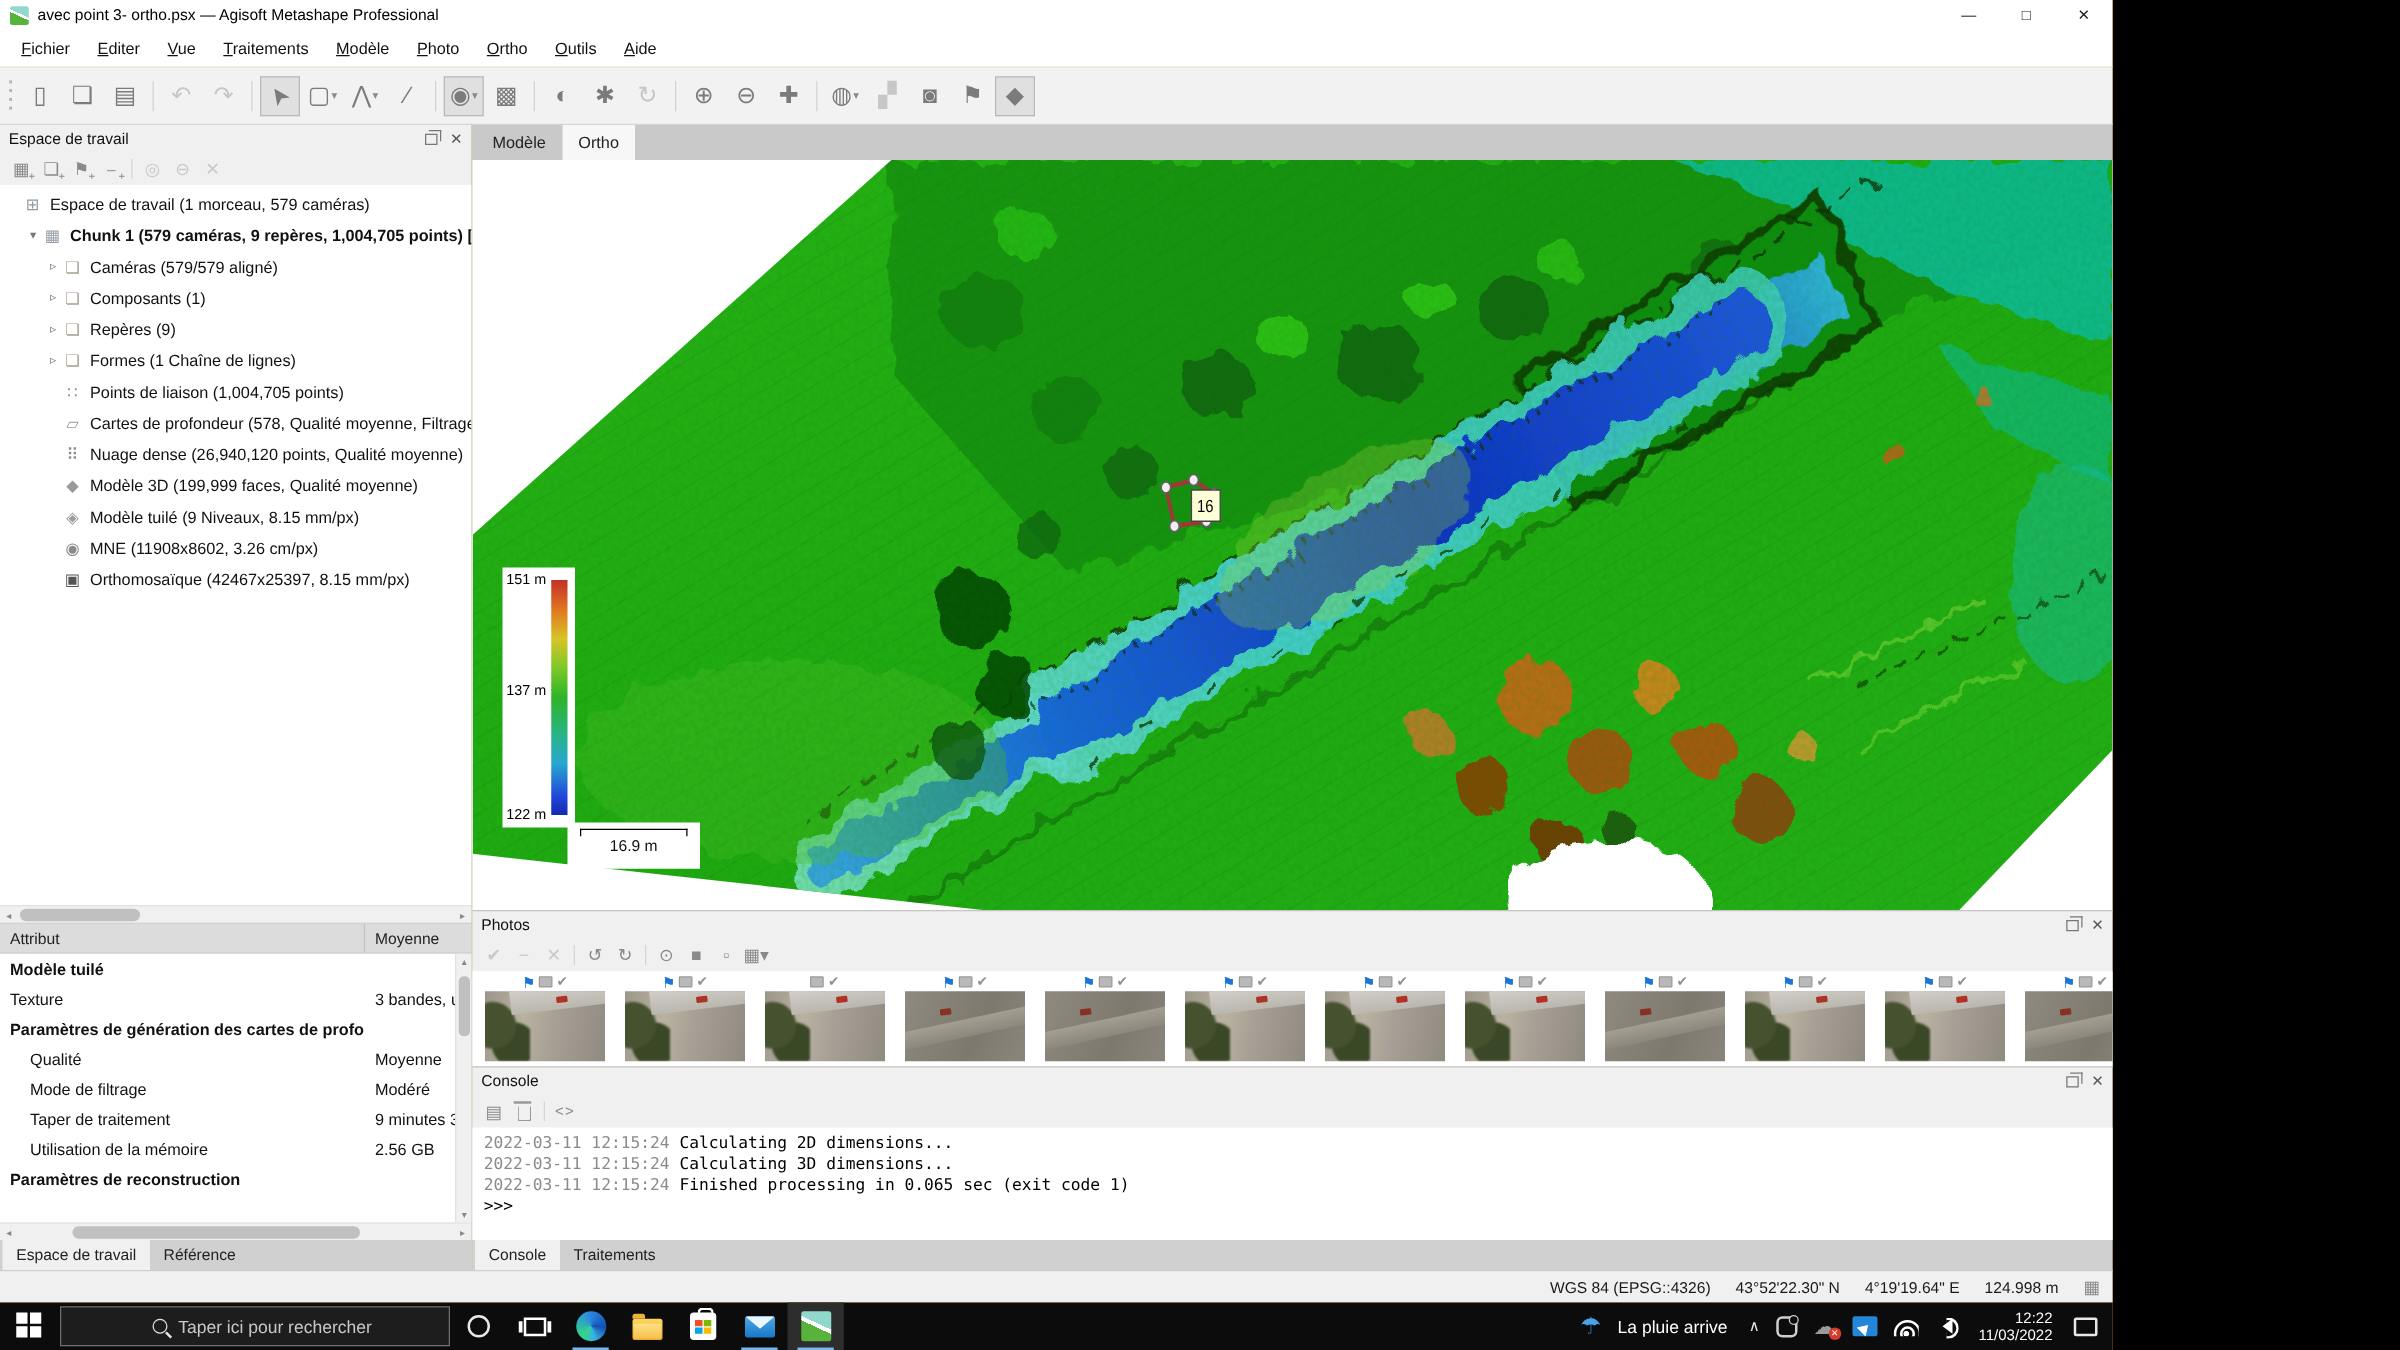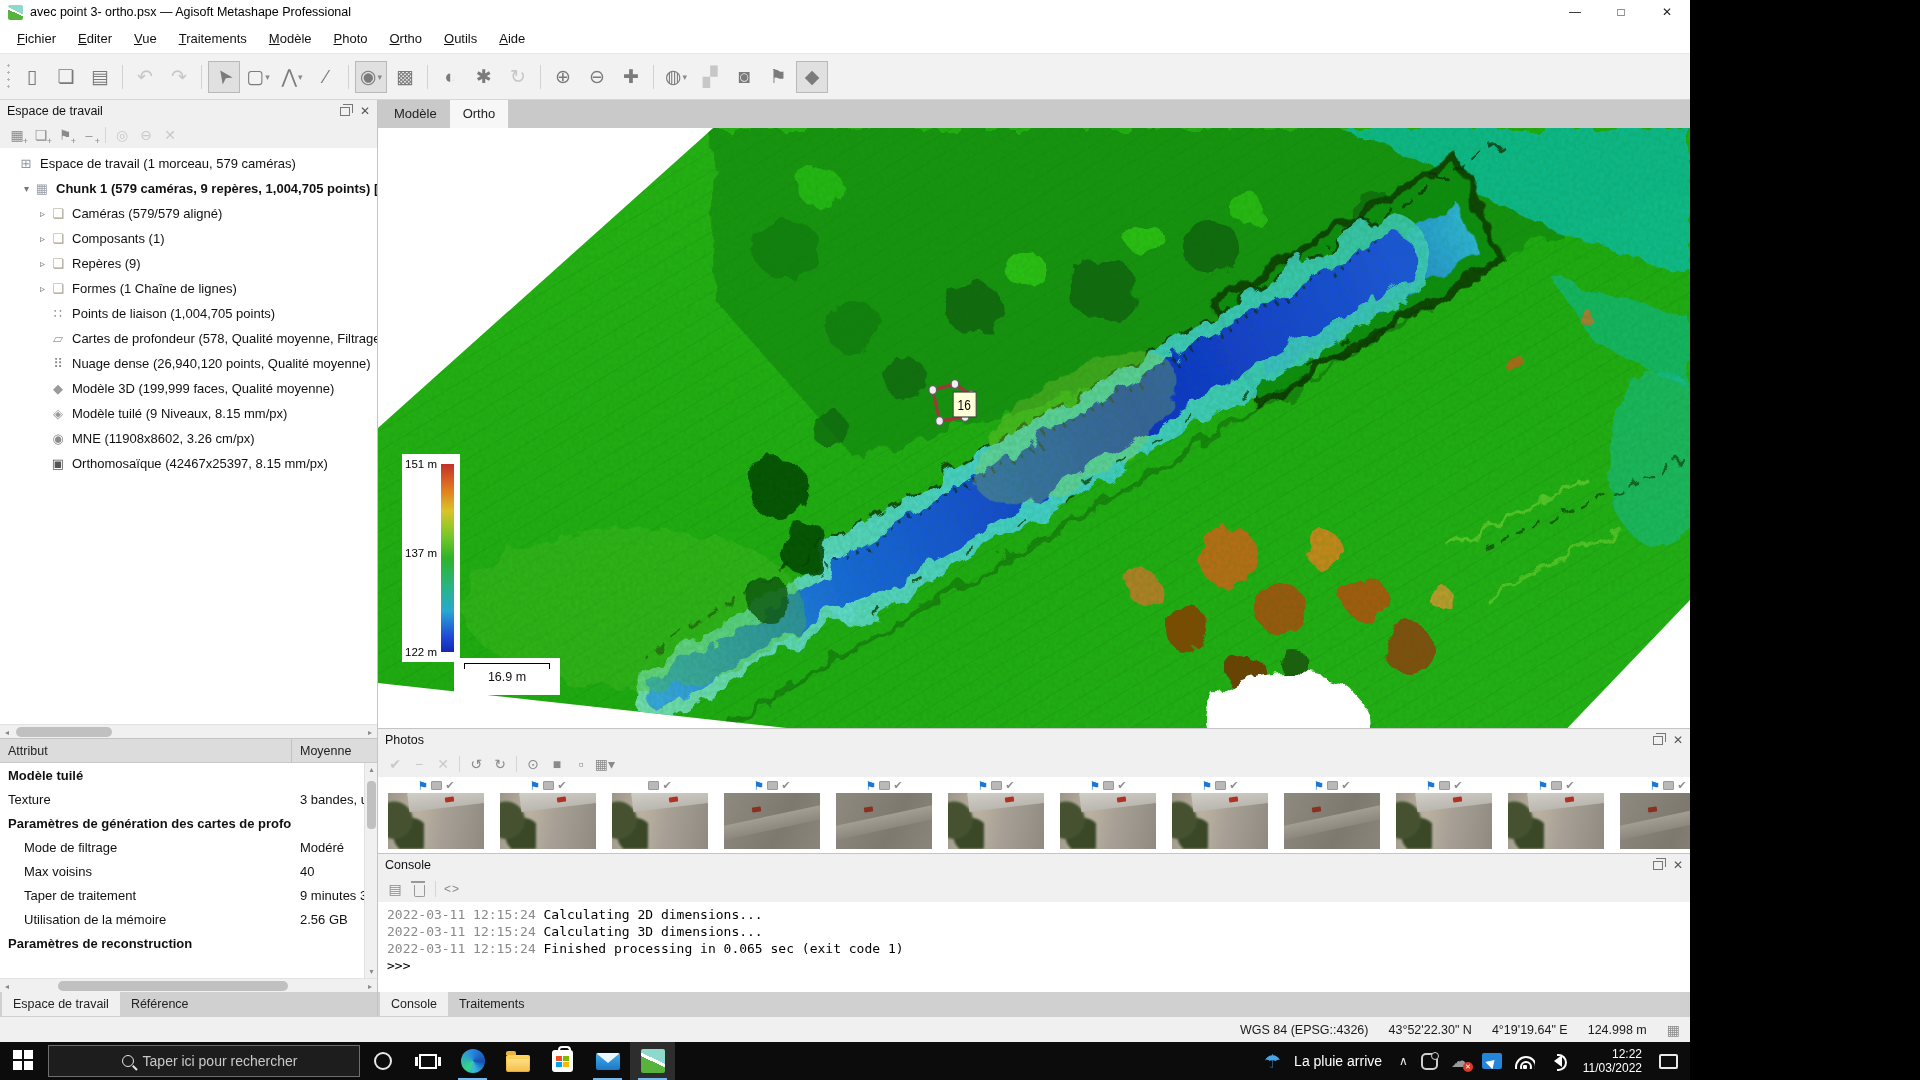--- a/index.html
+++ b/index.html
@@ -413,26 +413,26 @@
             </div>
             <div class="attr-row">
               <span class="a-label">Texture</span>
               <span class="a-value">3 bandes, ui</span>
             </div>
             <div class="attr-row bold">
               <span class="a-label">Paramètres de génération des cartes de profondeur</span>
               <span class="a-value"></span>
             </div>
             <div class="attr-row indent">
+              <span class="a-label">Qualité</span>
+              <span class="a-value">Moyenne</span>
+            </div>
+            <div class="attr-row indent">
               <span class="a-label">Mode de filtrage</span>
               <span class="a-value">Modéré</span>
-            </div>
-            <div class="attr-row indent">
-              <span class="a-label">Max voisins</span>
-              <span class="a-value">40</span>
             </div>
             <div class="attr-row indent">
               <span class="a-label">Taper de traitement</span>
               <span class="a-value">9 minutes 33</span>
             </div>
             <div class="attr-row indent">
               <span class="a-label">Utilisation de la mémoire</span>
               <span class="a-value">2.56 GB</span>
             </div>
             <div class="attr-row bold">

